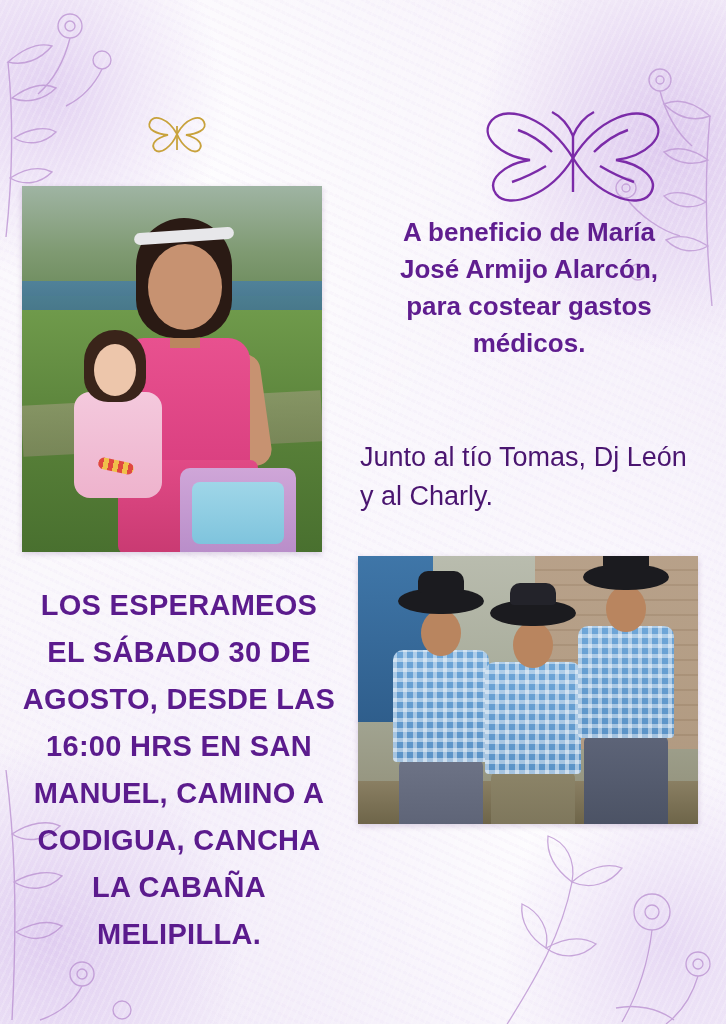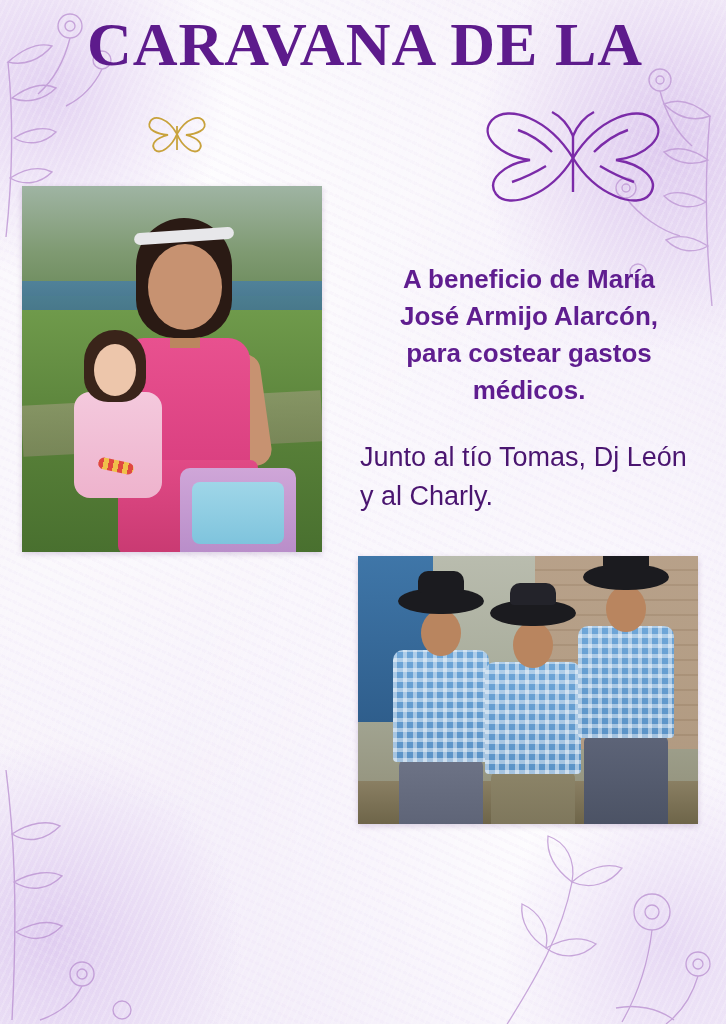--- a/index.html
+++ b/index.html
@@ -142,21 +142,20 @@
     left: 370px;
     top: 214px;
     width: 318px;
     text-align: center;
     font-family: "Liberation Sans", sans-serif;
     font-weight: bold;
     color: #5f1d8f;
     font-size: 26px;
     line-height: 1.42;
     z-index: 5;
-    margin-top: 47px;
   }
   .dj {
     position: absolute;
     left: 360px;
     top: 438px;
     width: 334px;
     text-align: left;
     font-family: Liberation Sans, sans-serif;
     font-weight: normal;
     color: #4a1570;
@@ -331,21 +330,20 @@
 
   <svg class="butterfly-small" viewBox="0 0 62 46">
     <g fill="none" stroke="#c8a23c" stroke-width="1.8">
       <path d="M31 24 C 22 8, 8 4, 4 12 C 0 20, 12 24, 22 25 C 10 28, 4 34, 9 40 C 15 45, 26 36, 31 24 Z"></path>
       <path d="M31 24 C 40 8, 54 4, 58 12 C 62 20, 50 24, 40 25 C 52 28, 58 34, 53 40 C 47 45, 36 36, 31 24 Z"></path>
       <path d="M31 16 L 31 40"></path>
     </g>
   </svg>
 
   <div class="title">
-    <span>CARAVANA DE LA</span>
   </div>
 
   <div class="photo-girl">
     <div class="pg-sky"></div>
     <div class="pg-fence"></div>
     <div class="pg-grass"></div>
     <div class="pg-path"></div>
     <div class="pg-girl">
       <div class="pg-armL"></div>
       <div class="pg-armR"></div>
@@ -362,20 +360,21 @@
       </div>
       <div class="pg-bag"></div>
       <div class="pg-bagpanel"></div>
       <div class="pg-bracelet"></div>
     </div>
   </div>
 
   <div class="benefit">A beneficio de María José Armijo Alarcón, para costear gastos médicos.</div>
   <div class="dj">Junto al tío Tomas, Dj León y al Charly.</div>
 
+  <div class="esperamos">LOS ESPERAMEOS EL SÁBADO 30 DE AGOSTO, DESDE LAS 16:00 HRS EN SAN MANUEL, CAMINO A CODIGUA, CANCHA LA CABAÑA MELIPILLA.</div>
 
   <div class="photo-men">
     <div class="pm-wall"></div>
     <div class="pm-bricks"></div>
     <div class="pm-blue"></div>
     <div class="pm-ground"></div>
     <div class="man man1">
       <div class="legs"></div>
       <div class="body"></div>
       <div class="face"></div>

